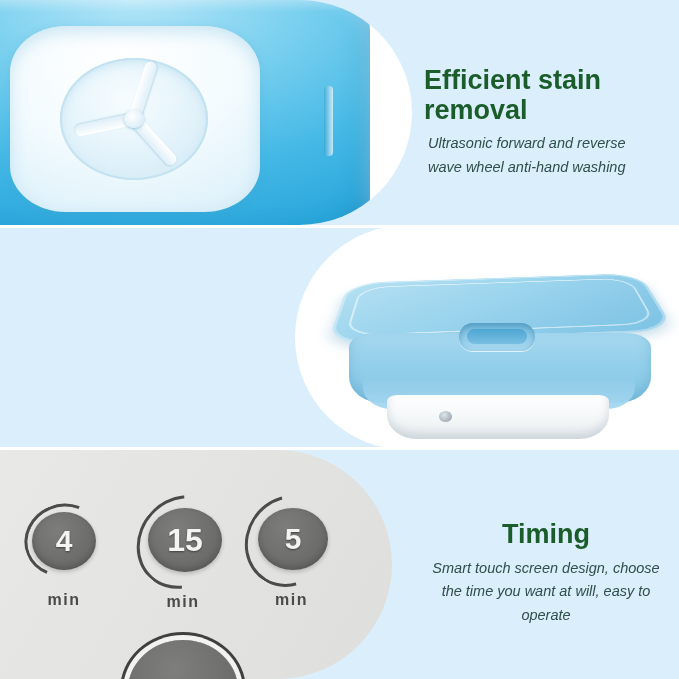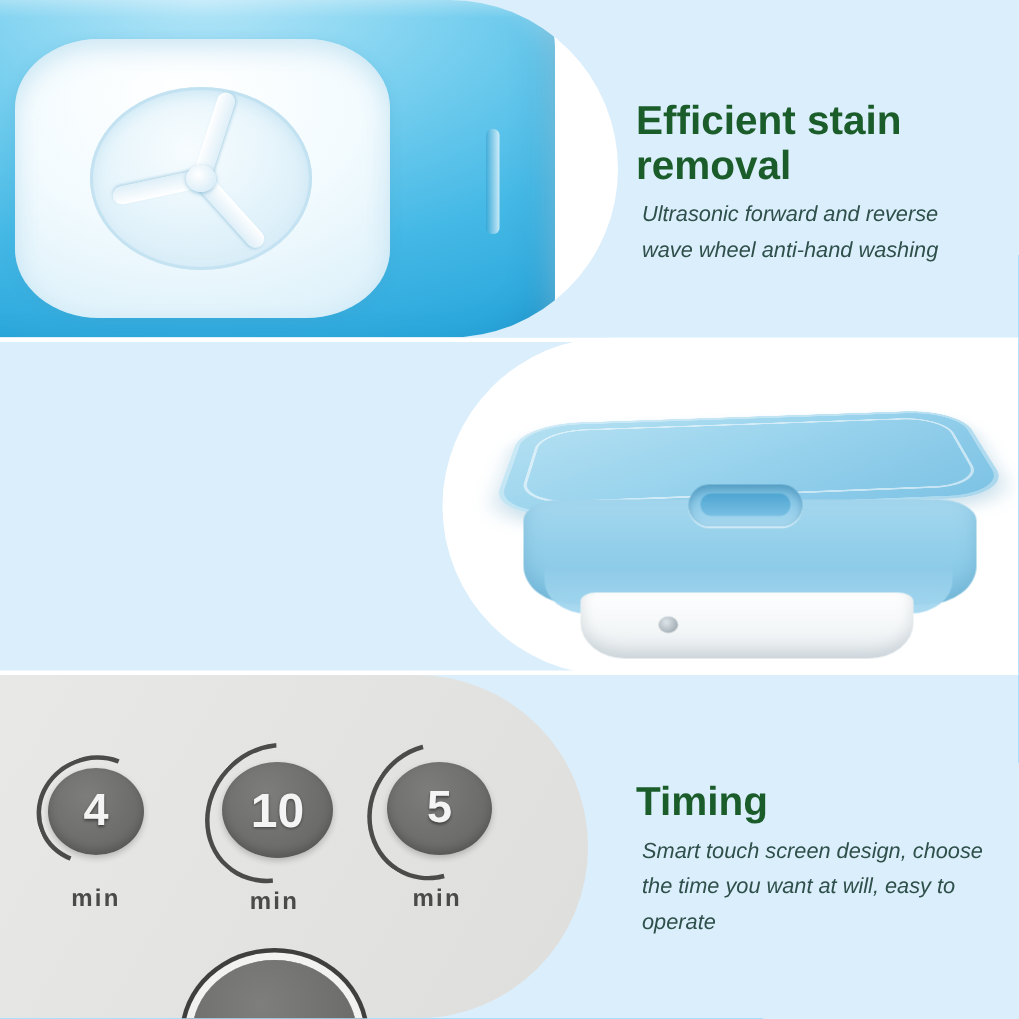--- a/index.html
+++ b/index.html
@@ -109,21 +109,21 @@
     font-size:16px;letter-spacing:1.5px;}
   #timer-10 .timer-label{margin-left:6px;}
   #timer-5 .timer-label{margin-left:3px;}
   #power-button{position:absolute;left:128px;top:640px;width:110px;height:100px;border-radius:50%;
     background:radial-gradient(circle at 42% 30%,#7e7e7c 0%,#6f6f6d 55%,#646462 100%);
     box-shadow:0 0 0 5px #f2f2f0, 0 0 0 8px #3f3f3d, 0 4px 10px rgba(0,0,0,.25);}
 
   
   .text-block{position:absolute;z-index:30;}
   #text-block-1{left:424px;top:66px;width:240px;text-align:left;}
-  #text-block-3{left:424px;top:520px;width:244px;text-align:left;}
+  #text-block-3{left:424px;top:520px;width:244px;text-align:center;}
   .heading{color:#1a5c2a;font-weight:bold;font-size:27px;line-height:1.1;margin:0 0 7px 0;}
   .body-text{color:#2e4f4a;font-style:italic;font-size:14.5px;line-height:1.62;margin:4px;}
 </style>
 </head>
 <body>
 
 <div id="page">
 
   <div class="panel" id="panel-1">
 
@@ -180,21 +180,21 @@
   <div class="timer" id="timer-4">
     <div class="timer-circle">
       <span class="timer-num">4</span>
       <span class="timer-arc" id="arc-4"></span>
     </div>
     <div class="timer-label">min</div>
   </div>
 
   <div class="timer" id="timer-10">
     <div class="timer-circle">
-      <span class="timer-num">10</span>
+      <span class="timer-num">15</span>
       <span class="timer-arc" id="arc-10"></span>
     </div>
     <div class="timer-label">min</div>
   </div>
 
   <div class="timer" id="timer-5">
     <div class="timer-circle">
       <span class="timer-num">5</span>
       <span class="timer-arc" id="arc-5"></span>
     </div>

